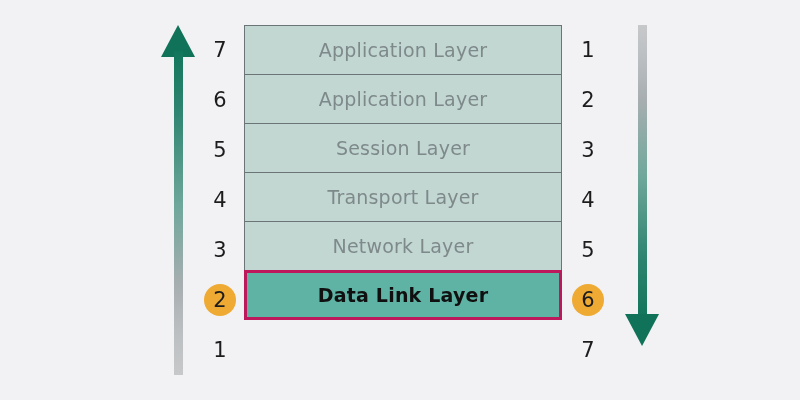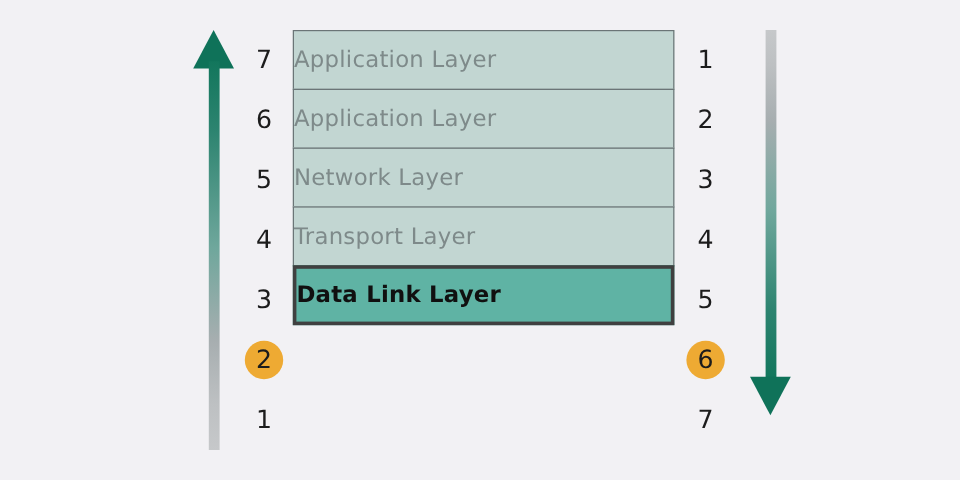--- a/index.html
+++ b/index.html
@@ -121,31 +121,31 @@
   }
   .layer-row {
     position: relative;
     box-sizing: border-box;
     height: 50px;
     background: #c2d6d2;
     border: 1px solid #6b7577;
     margin-top: -1px;
     display: flex;
     align-items: center;
-    justify-content: flex-start;
+    justify-content: center;
     font-size: 19px;
     color: #7e8a8a;
     letter-spacing: 0.2px;
   }
   .layer-row:first-child { margin-top: 0; }
 
   .layer-row.highlight {
     background: #5fb3a4;
     color: #101010;
-    border: 3px solid #404040;
+    border: 3px solid #be185d;
     z-index: 3;
     font-weight: 600;
   }
 </style>
 </head>
 <body>
 
 <div id="diagram">
 
   <div class="arrow" id="arrow-up">
@@ -179,24 +179,27 @@
   </div>
 
   <div id="layer-stack">
     <div class="layer-row">
       <span>Application Layer</span>
     </div>
     <div class="layer-row">
       <span>Application Layer</span>
     </div>
     <div class="layer-row">
+      <span>Session Layer</span>
+    </div>
+    <div class="layer-row">
+      <span>Transport Layer</span>
+    </div>
+    <div class="layer-row">
       <span>Network Layer</span>
-    </div>
-    <div class="layer-row">
-      <span>Transport Layer</span>
     </div>
     <div class="layer-row highlight">
       <span>Data Link Layer</span>
     </div>
   </div>
 
   <div class="num-col" id="num-col-right">
     <div class="num-cell">
       <span class="num-text">1</span>
     </div>

